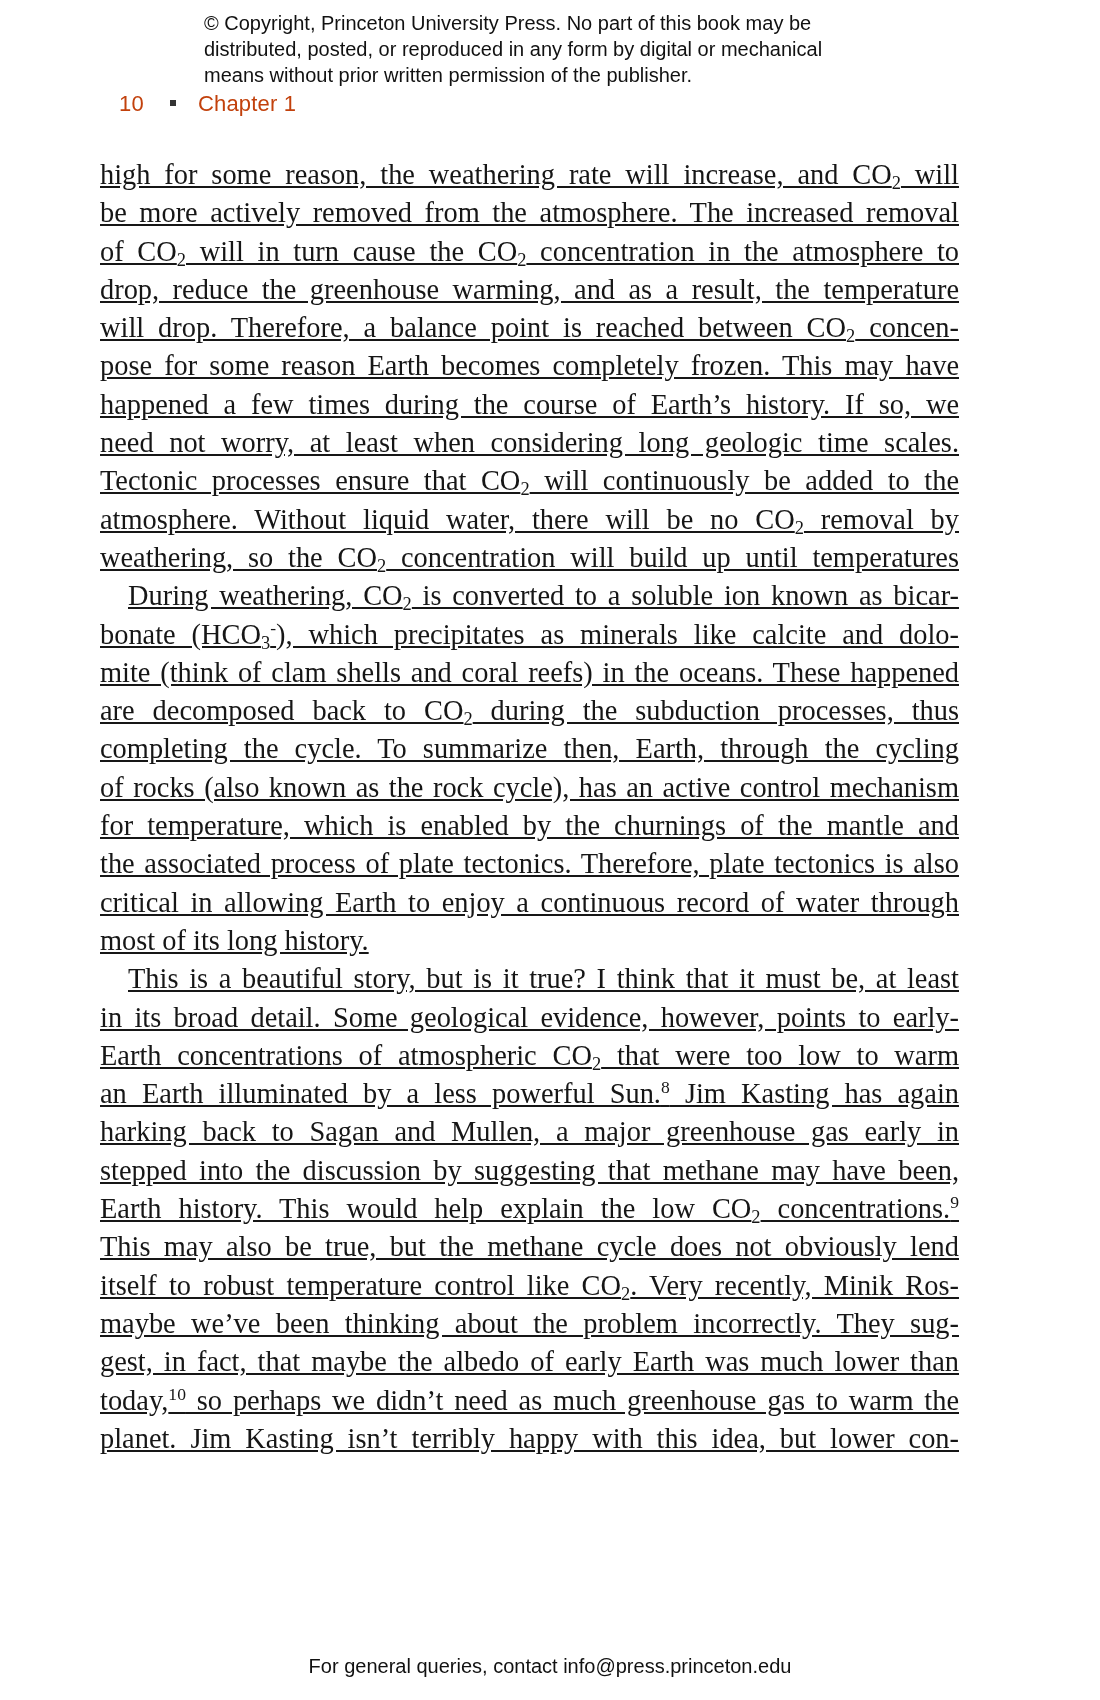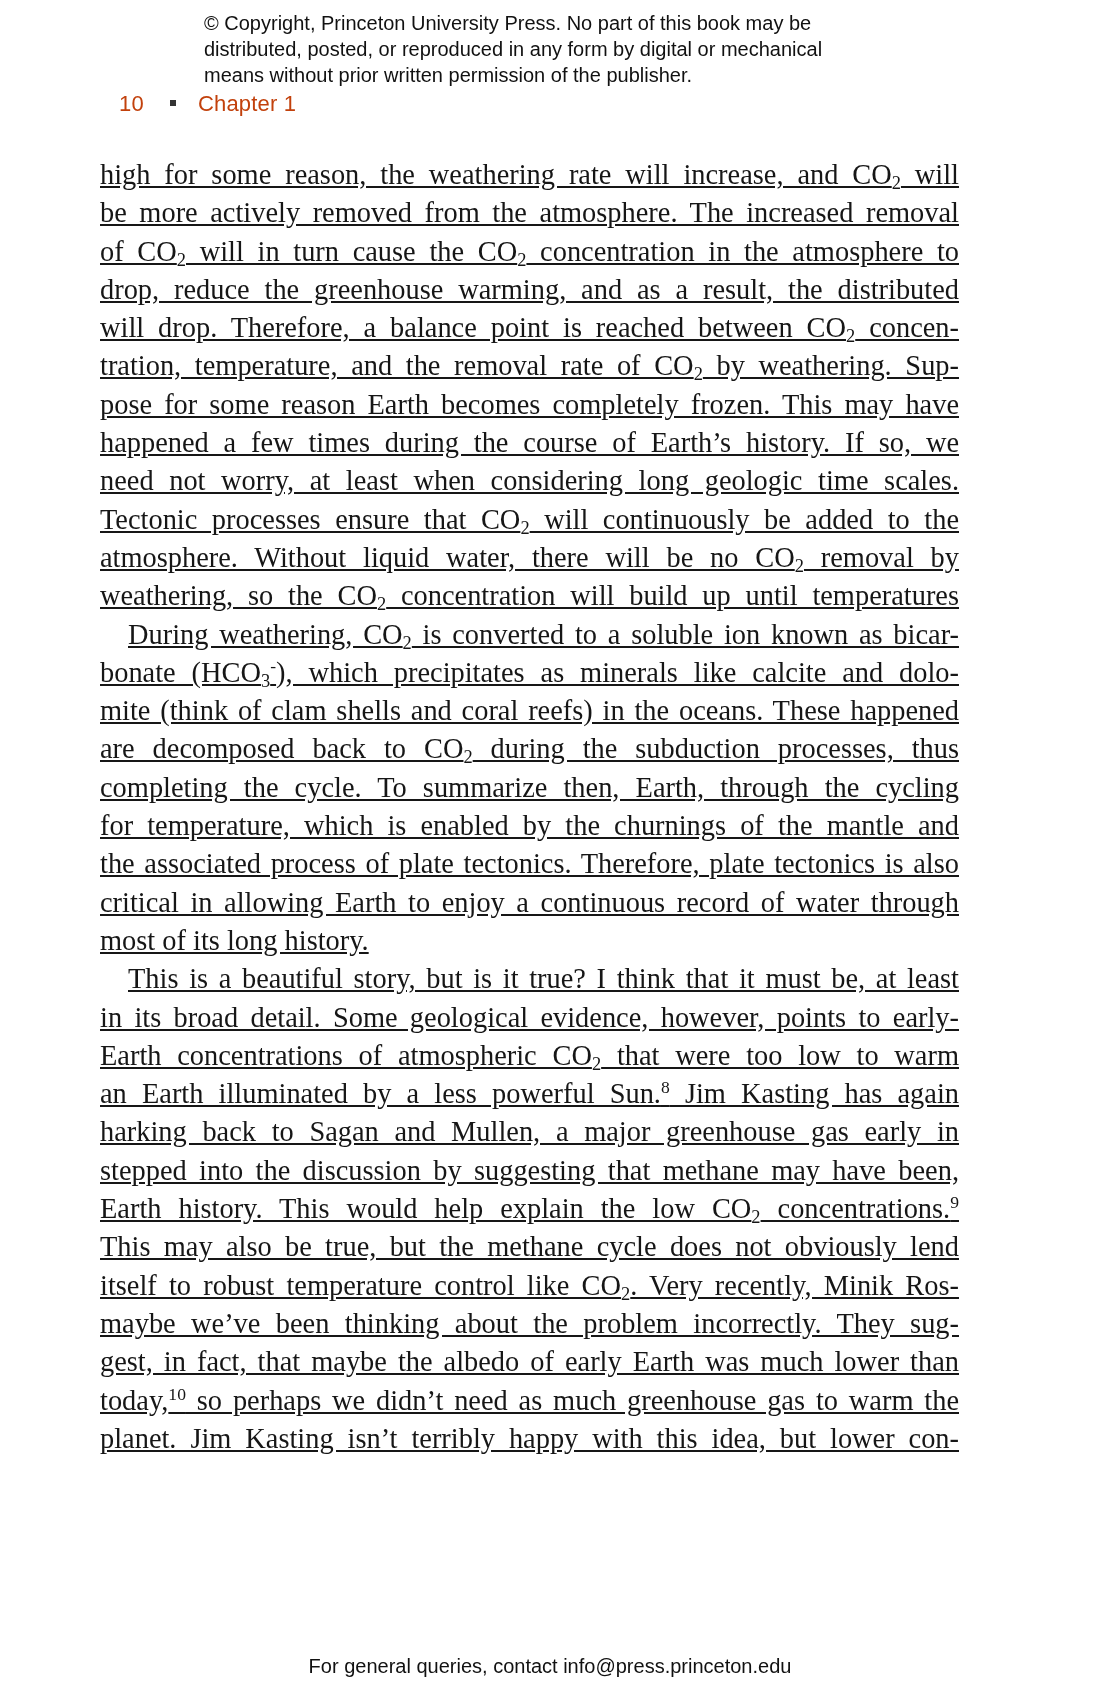--- a/index.html
+++ b/index.html
@@ -37,34 +37,34 @@
 </div>
 
 <div class="running-head">
   <span>10</span><span class="sep"></span><span>Chapter 1</span>
 </div>
 
 <div class="body-text" id="body-text">
     <div class="line">high for some reason, the weathering rate will increase, and CO<sub>2</sub> will</div>
     <div class="line">be more actively removed from the atmosphere. The increased removal</div>
     <div class="line">of CO<sub>2</sub> will in turn cause the CO<sub>2</sub> concentration in the atmosphere to</div>
-    <div class="line">drop, reduce the greenhouse warming, and as a result, the distributed</div>
+    <div class="line">drop, reduce the greenhouse warming, and as a result, the temperature</div>
     <div class="line">will drop. Therefore, a balance point is reached between CO<sub>2</sub> concen-</div>
-    <div class="line">tration, temperature, and the removal rate of CO<sub>2</sub> by weathering. Sup-</div>
     <div class="line">pose for some reason Earth becomes completely frozen. This may have</div>
     <div class="line">happened a few times during the course of Earth’s history. If so, we</div>
     <div class="line">need not worry, at least when considering long geologic time scales.</div>
     <div class="line">Tectonic processes ensure that CO<sub>2</sub> will continuously be added to the</div>
     <div class="line">atmosphere. Without liquid water, there will be no CO<sub>2</sub> removal by</div>
     <div class="line">weathering, so the CO<sub>2</sub> concentration will build up until temperatures</div>
     <div class="line indent">During weathering, CO<sub>2</sub> is converted to a soluble ion known as bicar-</div>
     <div class="line">bonate (HCO<sub>3</sub><sup>-</sup>), which precipitates as minerals like calcite and dolo-</div>
     <div class="line">mite (think of clam shells and coral reefs) in the oceans. These happened</div>
     <div class="line">are decomposed back to CO<sub>2</sub> during the subduction processes, thus</div>
     <div class="line">completing the cycle. To summarize then, Earth, through the cycling</div>
+    <div class="line">of rocks (also known as the rock cycle), has an active control mechanism</div>
     <div class="line">for temperature, which is enabled by the churnings of the mantle and</div>
     <div class="line">the associated process of plate tectonics. Therefore, plate tectonics is also</div>
     <div class="line">critical in allowing Earth to enjoy a continuous record of water through</div>
     <div class="line last">most of its long history.</div>
     <div class="line indent">This is a beautiful story, but is it true? I think that it must be, at least</div>
     <div class="line">in its broad detail. Some geological evidence, however, points to early-</div>
     <div class="line">Earth concentrations of atmospheric CO<sub>2</sub> that were too low to warm</div>
     <div class="line">an Earth illuminated by a less powerful Sun.<sup>8</sup> Jim Kasting has again</div>
     <div class="line">harking back to Sagan and Mullen, a major greenhouse gas early in</div>
     <div class="line">stepped into the discussion by suggesting that methane may have been,</div>

